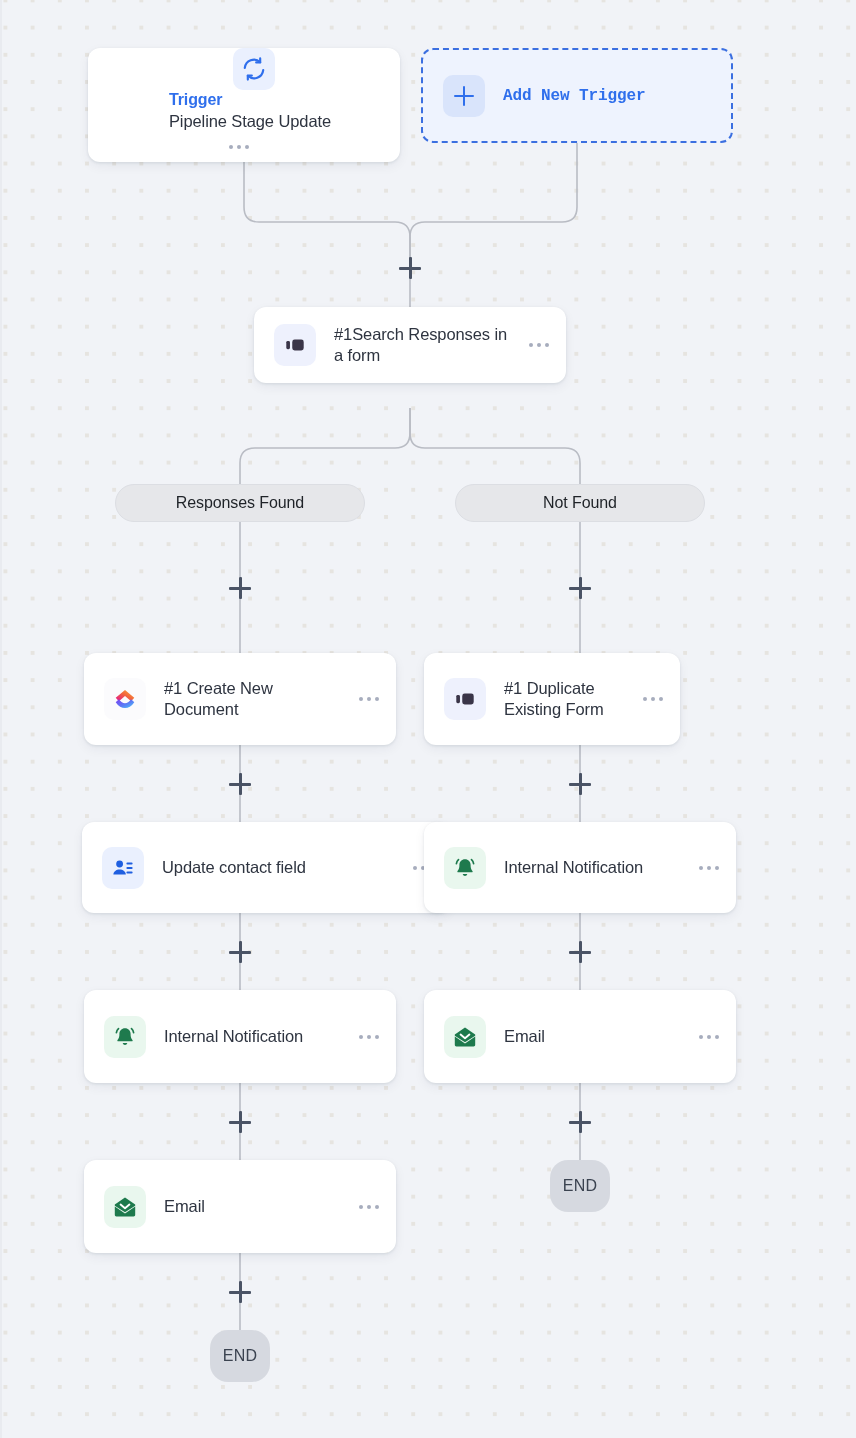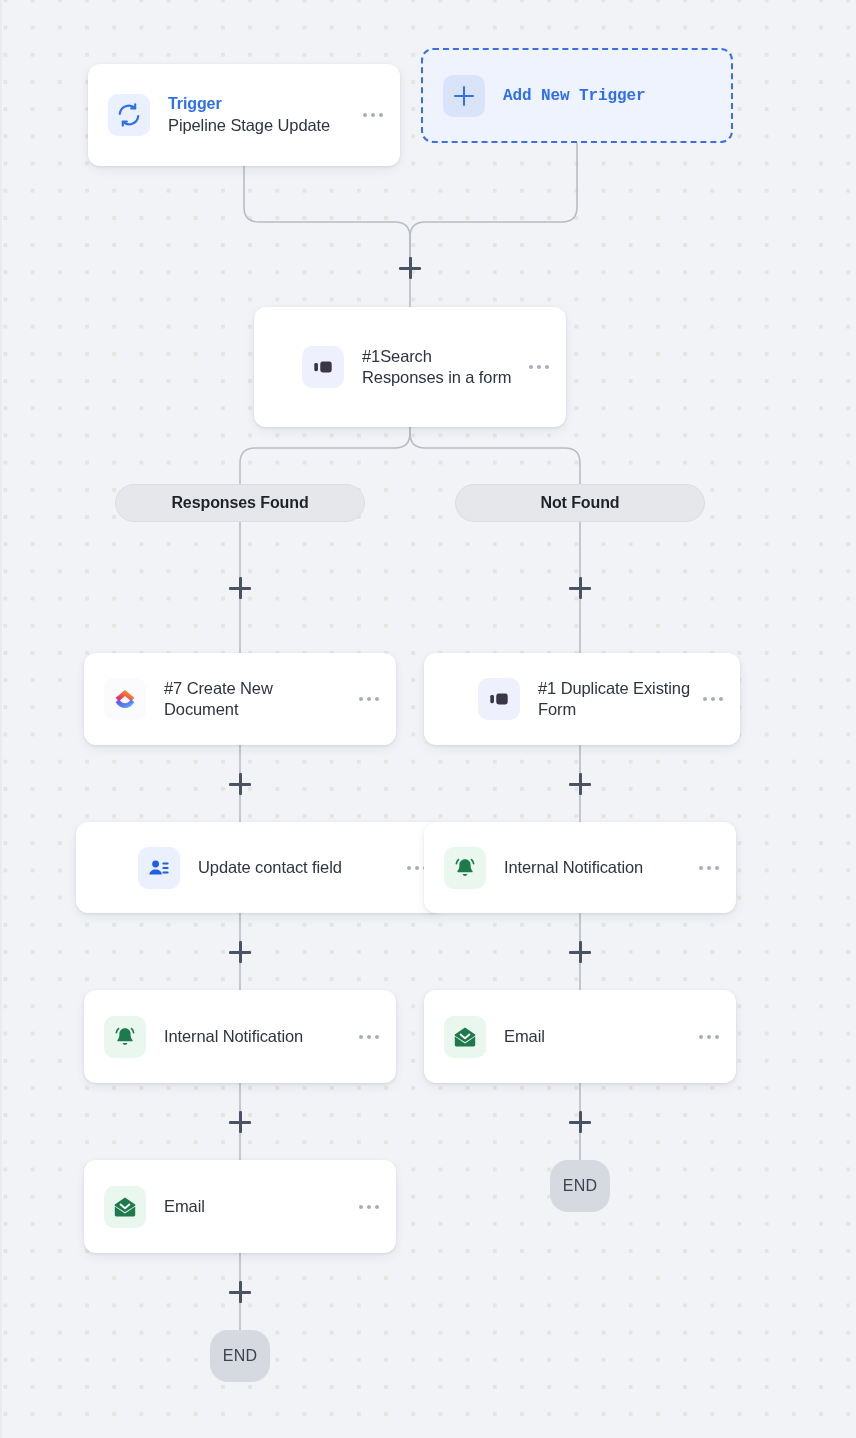--- a/index.html
+++ b/index.html
@@ -166,21 +166,20 @@
     border: 1px solid #dcdee3;
     border-radius: 19px;
     display: flex;
     align-items: center;
     justify-content: center;
     color: #1f2328;
     font-size: 16px;
     letter-spacing: -0.1px;
     box-sizing: border-box;
     cursor: pointer;
-    font-weight: bold;
   }
 
   
   .end-pill {
     position: absolute;
     width: 60px;
     height: 52px;
     margin-left: -30px;
     background: #d6d9e0;
     border-radius: 18px;
@@ -227,21 +226,21 @@
       <path d="M578,598 L578,653"></path>
       <path d="M578,745 L578,773"></path>
       <path d="M578,794 L578,822"></path>
       <path d="M578,913 L578,941"></path>
       <path d="M578,962 L578,990"></path>
       <path d="M578,1083 L578,1111"></path>
       <path d="M578,1132 L578,1160"></path>
     </g>
   </svg>
 
-  <div class="card" style="left:86px; top:64px; width:312px; height:102px;">
+  <div class="card" style="left:86px; top:48px; width:312px; height:114px;flex-direction:column;">
     <div class="icon-box icon-blue">
       <svg class="glyph" width="26" height="26" viewBox="0 0 24 24" fill="none" stroke="#2f6fec" stroke-width="2" stroke-linecap="round" stroke-linejoin="round">
         <path d="M20.5 13a8.5 8.5 0 0 1-14.2 5.3"></path>
         <path d="M3.5 11a8.5 8.5 0 0 1 14.2-5.3"></path>
         <polyline points="17.7 2.2 17.7 5.9 14 5.9"></polyline>
         <polyline points="6.3 21.8 6.3 18.1 10 18.1"></polyline>
       </svg>
     </div>
     <div class="card-text">
       <div class="trigger-label">Trigger</div>
@@ -254,21 +253,21 @@
     </div>
   </div>
 
   <div class="add-trigger" style="left:419px; top:48px; width:312px; height:95px;">
     <div class="plus-box"></div>
     <div class="at-label">Add New Trigger</div>
   </div>
 
   <div class="plus" style="left:408px; top:268px;"></div>
 
-  <div class="card" style="left:252px; top:307px; width:312px; height:120px;padding-left:28px;">
+  <div class="card" style="left:252px; top:307px; width:312px; height:76px;">
     <div class="icon-box icon-navy">
       <svg class="glyph" width="22" height="22" viewBox="0 0 24 24" fill="#3a3548">
         <rect x="2.5" y="7.5" width="4" height="9" rx="1.6"></rect>
         <rect x="9" y="6" width="12.5" height="12" rx="2.6"></rect>
       </svg>
     </div>
     <div class="card-text">#1Search Responses in a form</div>
     <div class="dots">
       <i></i>
         <i></i>
@@ -306,44 +305,44 @@
           <linearGradient id="cuBot" x1="0" y1="0" x2="1" y2="1">
             <stop offset="0%" stop-color="#7b3ff2"></stop>
             <stop offset="55%" stop-color="#5b7cf5"></stop>
             <stop offset="100%" stop-color="#49ccf9"></stop>
           </linearGradient>
         </defs>
         <path d="M4 12.6 L14 4.2 L24 12.6 L20.6 16.3 L14 10.7 L7.4 16.3 Z" fill="url(#cuTop)"></path>
         <path d="M4 17.4 L7.4 14.2 C9.6 17.3 11.7 18.6 14 18.6 C16.3 18.6 18.4 17.3 20.6 14.2 L24 17.4 C20.9 21.8 17.7 23.8 14 23.8 C10.3 23.8 7.1 21.8 4 17.4 Z" fill="url(#cuBot)"></path>
       </svg>
     </div>
-    <div class="card-text">#7 Create New Document</div>
-    <div class="dots">
-      <i></i>
-        <i></i>
-        <i></i>
-    </div>
-  </div>
-
-  <div class="card" style="left:422px; top:653px; width:316px; height:92px;padding-left:34px;">
+    <div class="card-text">#1 Create New Document</div>
+    <div class="dots">
+      <i></i>
+        <i></i>
+        <i></i>
+    </div>
+  </div>
+
+  <div class="card" style="left:422px; top:653px; width:256px; height:92px;">
     <div class="icon-box icon-navy">
       <svg class="glyph" width="22" height="22" viewBox="0 0 24 24" fill="#3a3548">
         <rect x="2.5" y="7.5" width="4" height="9" rx="1.6"></rect>
         <rect x="9" y="6" width="12.5" height="12" rx="2.6"></rect>
       </svg>
     </div>
     <div class="card-text">#1 Duplicate Existing Form</div>
     <div class="dots">
       <i></i>
         <i></i>
         <i></i>
     </div>
   </div>
 
-  <div class="card" style="left:74px; top:822px; width:368px; height:91px;padding-left:42px;">
+  <div class="card" style="left:80px; top:822px; width:368px; height:91px;">
     <div class="icon-box icon-blue">
       <svg class="glyph" width="24" height="24" viewBox="0 0 24 24" fill="#1f5fe0">
         <circle cx="8.6" cy="8" r="3.4"></circle>
         <path d="M2.4 18.6c0-3.2 2.8-5.2 6.2-5.2s6.2 2 6.2 5.2z"></path>
         <rect x="15.4" y="6.6" width="6.2" height="1.9" rx="0.95"></rect>
         <rect x="15.4" y="11.1" width="6.2" height="1.9" rx="0.95"></rect>
         <rect x="15.4" y="15.6" width="6.2" height="1.9" rx="0.95"></rect>
       </svg>
     </div>
     <div class="card-text">Update contact field</div>

